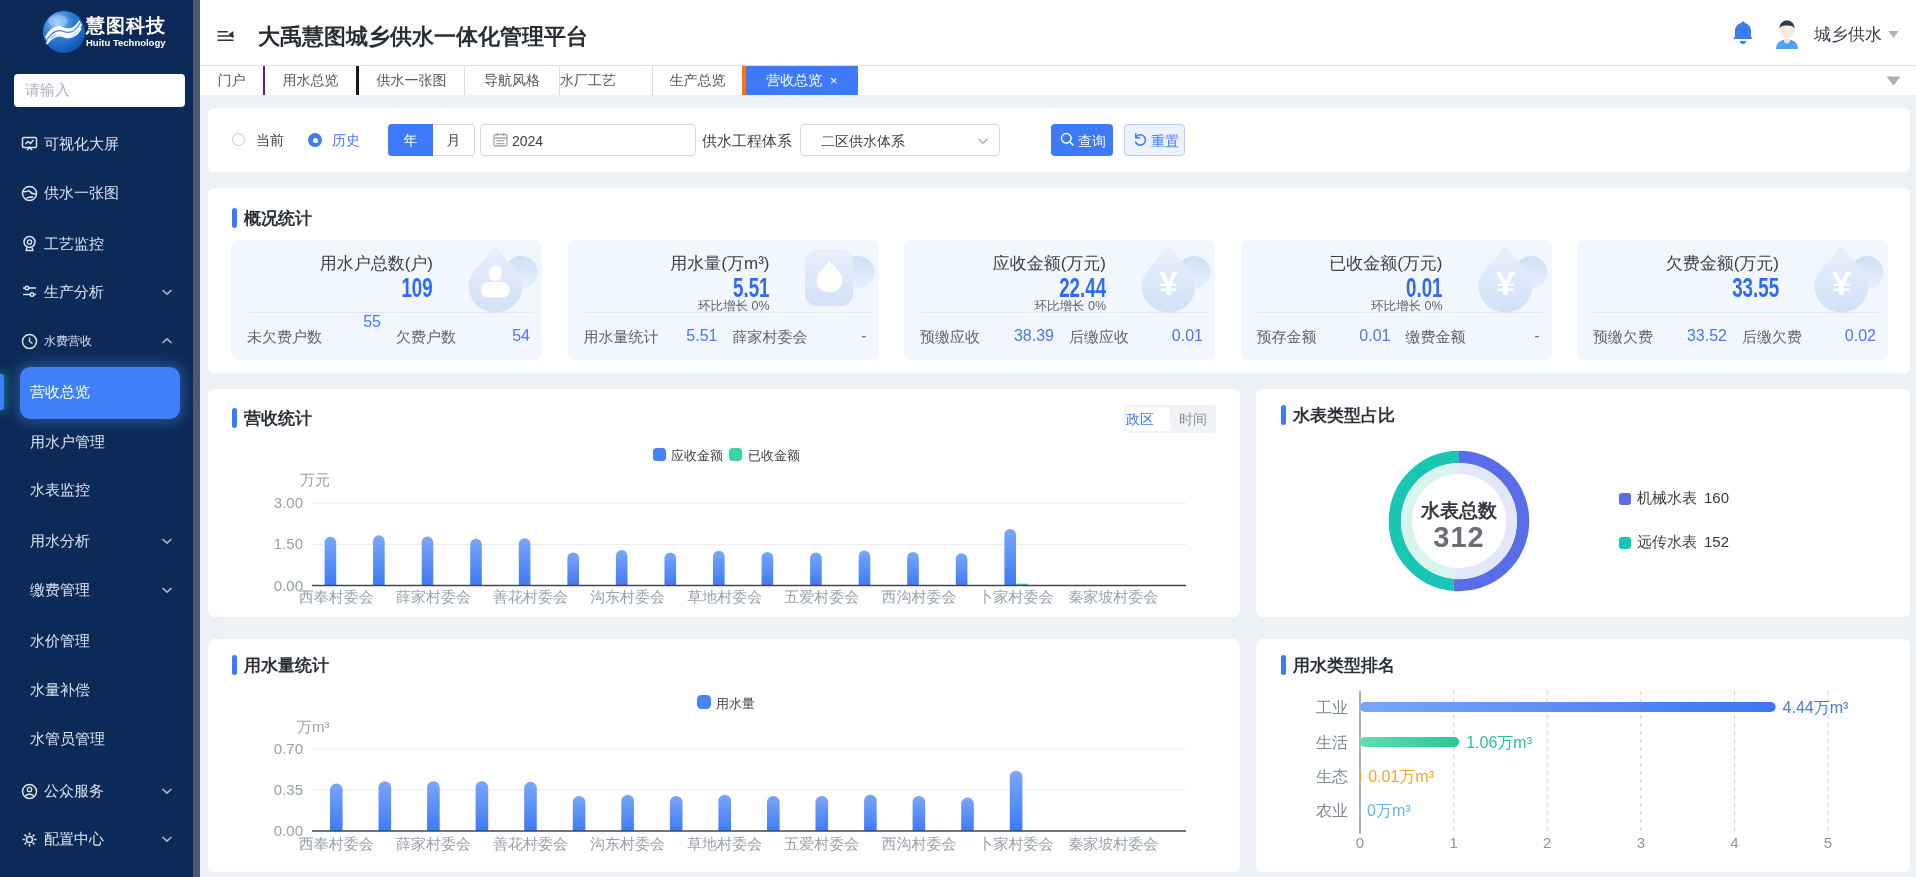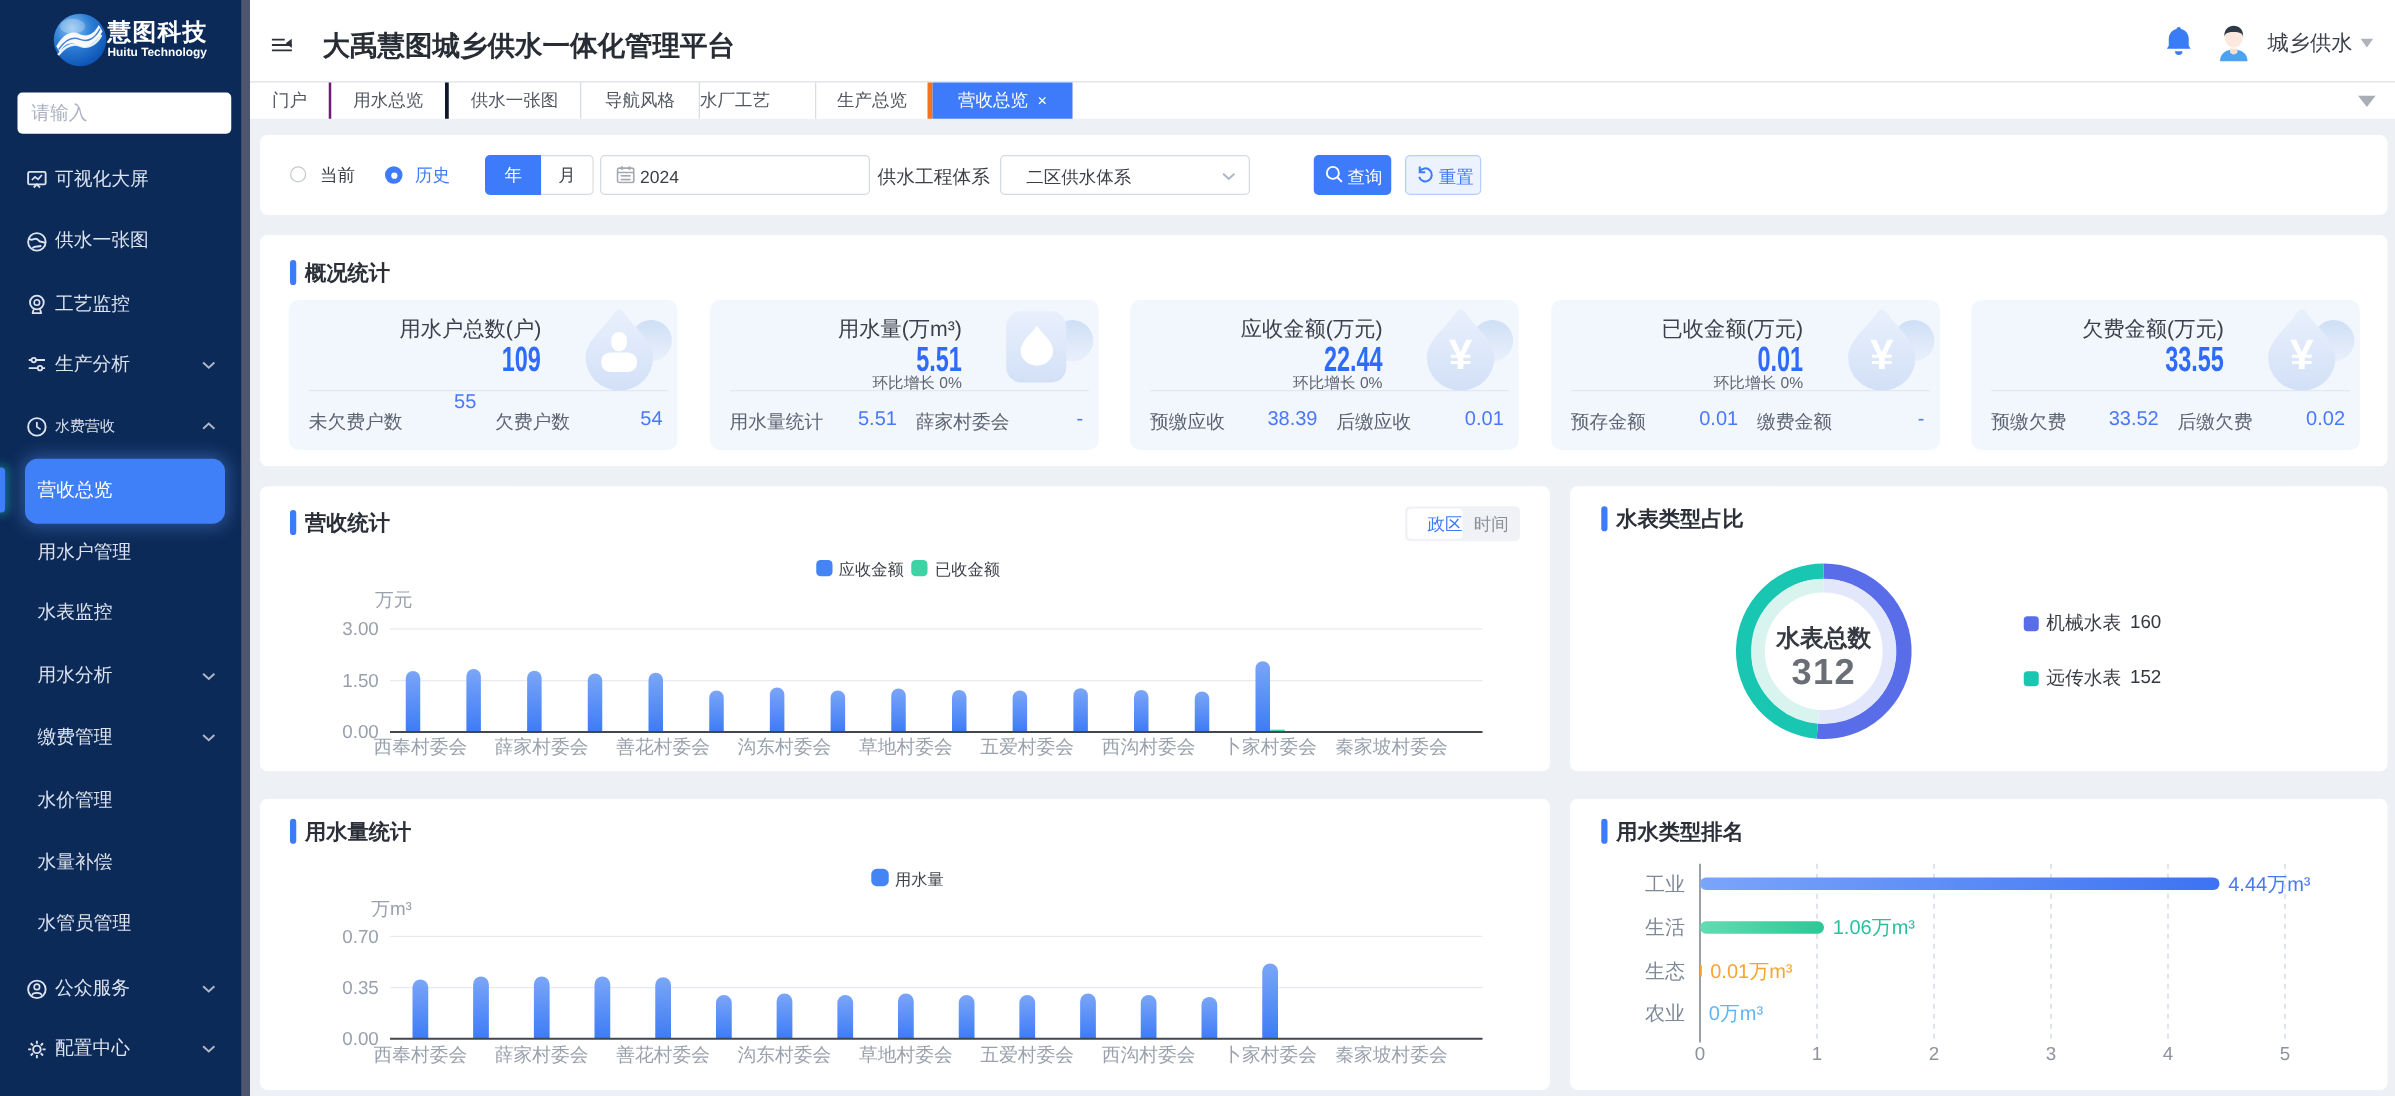--- a/index.html
+++ b/index.html
@@ -287,21 +287,21 @@
       </linearGradient>
     </defs>
 <circle cx="58" cy="29.5" r="16.5" fill="url(#bg1577)"></circle>
 <path d="M32.5,4.5 C34.5,4.5 36.2,6.5 38.5,10 C45,19.5 59.5,30 59.5,43 A 27,26.5 0 0 1 5.5,43 C5.5,30 20,19.5 26.5,10 C28.8,6.5 30.5,4.5 32.5,4.5 Z" fill="url(#dg1577)"></path>
 <text x="32.5" y="52" text-anchor="middle" font-size="34" font-weight="bold" fill="#fff" font-family="Liberation Sans, sans-serif">¥</text>
 </svg>
 <div class="card" style="left:208px;top:389px;width:1032px;height:228px"></div>
 <div class="tmark" style="left:232px;top:408px"></div>
 <div class="ttext" style="left:244px;top:407px">营收统计</div>
 <div class="abs" style="left:1124px;top:405px;width:92px;height:28px;background:#f0f2f6;border-radius:4px"></div>
-<div class="abs" style="left:1126px;top:407px;width:44px;height:24px;background:#fff;border-radius:3px;font-size:14px;color:#3e7bfa;text-align:right;line-height:24px">政区</div>
+<div class="abs" style="left:1126px;top:407px;width:44px;height:24px;background:#fff;border-radius:3px;font-size:14px;color:#3e7bfa;text-align:left;line-height:24px">政区</div>
 <div class="abs lbl" style="left:1170px;top:405px;width:46px;font-size:14px;color:#8a9099;text-align:center;line-height:28px">时间</div>
 <div class="abs" style="left:653px;top:448px;width:13px;height:13px;border-radius:3.5px;background:#4484f5"></div>
 <div class="abs lbl" style="left:671px;top:447px;font-size:13px;color:#3d4249">应收金额</div>
 <div class="abs" style="left:729px;top:448px;width:13px;height:13px;border-radius:3.5px;background:#3ed3a4"></div>
 <div class="abs lbl" style="left:748px;top:447px;font-size:13px;color:#3d4249">已收金额</div>
 <svg class="abs" style="left:208px;top:389px" width="1032" height="228" viewBox="0 0 1032 228">
     <defs>
       <linearGradient id="bar1" x1="0" y1="0" x2="0" y2="1">
         <stop offset="0%" stop-color="#7ba6f8"></stop>
         <stop offset="100%" stop-color="#3d7bf6"></stop>

